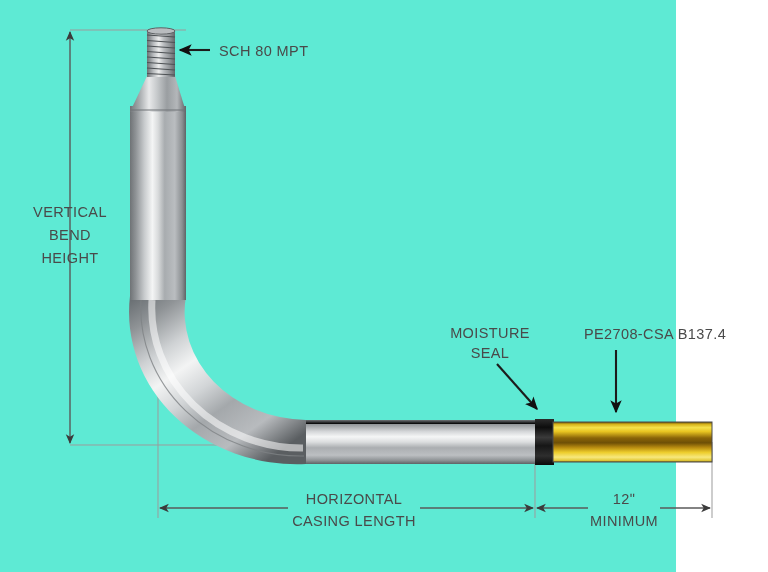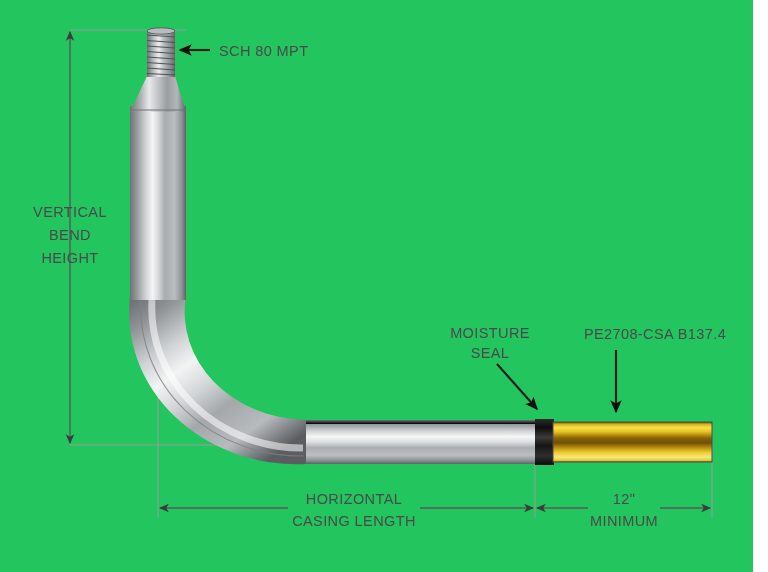--- a/index.html
+++ b/index.html
@@ -8,23 +8,23 @@
     background: #ffffff;
   }
   body {
     width: 768px;
     height: 572px;
     overflow: hidden;
     font-family: "Liberation Sans", sans-serif;
   }
   #diagram-root {
     position: relative;
-    width: 753px;
+    width: 676px;
     height: 572px;
-    background: #22c55e;
+    background: #5eead4;
   }
   svg.diagram {
     display: block;
     width: 768px;
     height: 572px;
   }
   text.annot {
     font-family: "Liberation Sans", sans-serif;
     font-size: 14.5px;
     fill: #4a4a4a;

